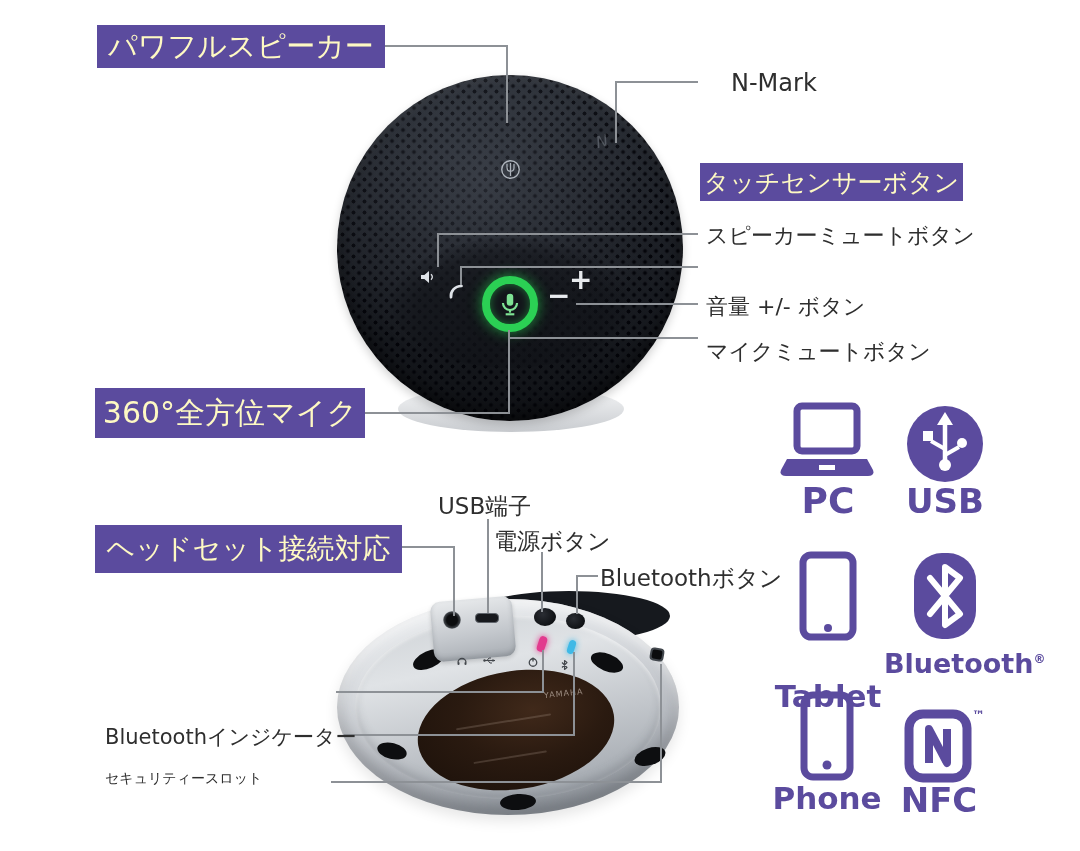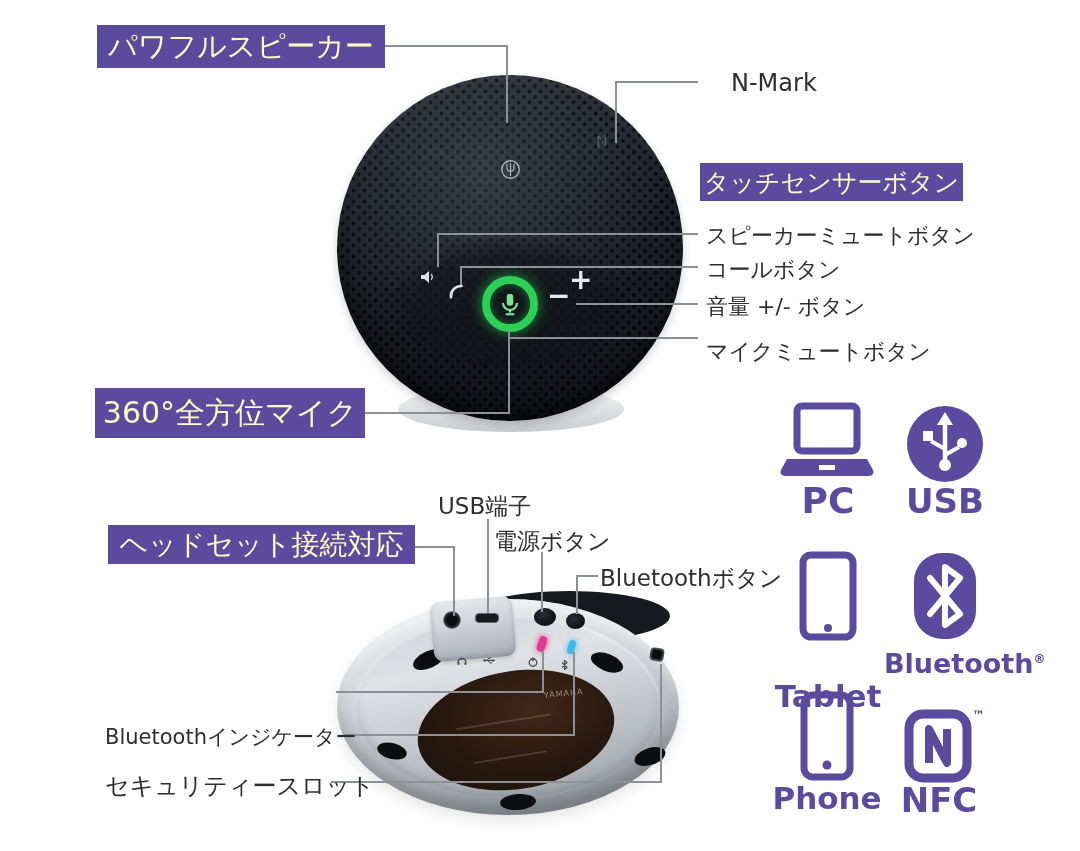--- a/index.html
+++ b/index.html
@@ -180,30 +180,29 @@
   <div class="vline" style="left:542px;top:650px;height:43px;"></div>
   <div class="hline" style="left:344px;top:734px;width:231px;"></div>
   <div class="vline" style="left:573px;top:652px;height:84px;"></div>
   <div class="hline" style="left:331px;top:781px;width:331px;"></div>
   <div class="vline" style="left:660px;top:664px;height:119px;"></div>
 
   <div class="jp-box" style="left:97px;top:25px;width:288px;height:43px;font-size:29px;">パワフルスピーカー</div>
   <div class="blabel" style="left:702px;top:69px;font-size:24px;margin-left:29px;">N-Mark</div>
   <div class="jp-box" style="left:700px;top:163px;width:263px;height:38px;font-size:25px;">タッチセンサーボタン</div>
   <div class="blabel" style="left:706px;top:221px;font-size:22px;">スピーカーミュートボタン</div>
-  <div class="blabel" style="left:706px;top:255px;font-size:22px;">コールボタン</div>
   <div class="blabel" style="left:706px;top:292px;font-size:22px;">音量 +/- ボタン</div>
   <div class="blabel" style="left:706px;top:337px;font-size:22px;">マイクミュートボタン</div>
   <div class="jp-box" style="left:95px;top:388px;width:270px;height:50px;font-size:30px;">360°全方位マイク</div>
-  <div class="jp-box" style="left:108px;top:525px;width:307px;height:39px;font-size:28px;">ヘッドセット接続対応</div>
+  <div class="jp-box" style="left:95px;top:525px;width:307px;height:48px;font-size:28px;">ヘッドセット接続対応</div>
   <div class="blabel" style="left:438px;top:491px;font-size:23px;">USB端子</div>
   <div class="blabel" style="left:494px;top:526px;font-size:23px;">電源ボタン</div>
   <div class="blabel" style="left:600px;top:563px;font-size:23px;">Bluetoothボタン</div>
   <div class="blabel" style="left:105px;top:723px;font-size:21px;">Bluetoothインジケーター</div>
-  <div class="blabel" style="left:105px;top:770px;font-size:24px;">セキュリティースロット</div>
+  <div class="blabel" style="left:105px;top:770px;font-size:14px;">セキュリティースロット</div>
 
   <div class="conn-icon" style="left:780px;top:402px;">
     <svg width="94" height="80" viewBox="0 0 94 80">
       <rect x="17" y="4" width="60" height="45" rx="5" fill="none" stroke="#5b4b9e" stroke-width="7"></rect>
       <path d="M7 57 h80 l6 11 q2 6 -5 6 H6 q-7 0 -5 -6 z" fill="#5b4b9e"></path>
       <rect x="39" y="63" width="16" height="5" fill="#fff"></rect>
     </svg>
   </div>
   <div class="conn-label" style="left:770px;top:480px;width:116px;font-size:36px;">PC</div>
 

